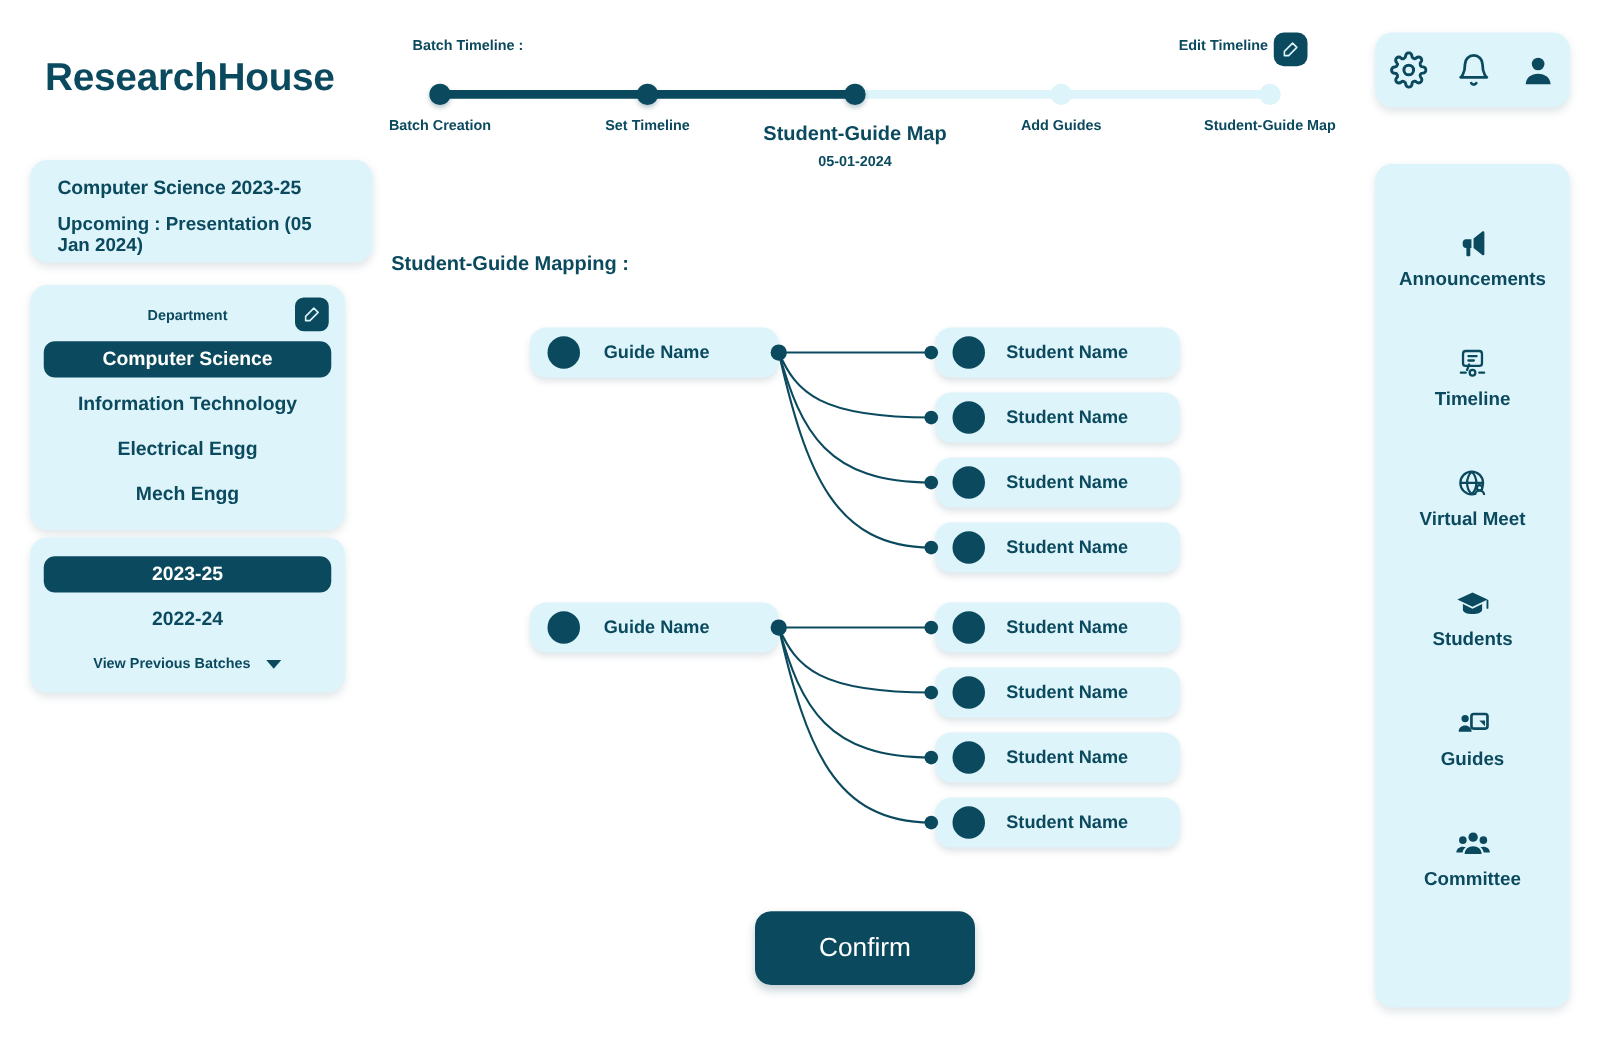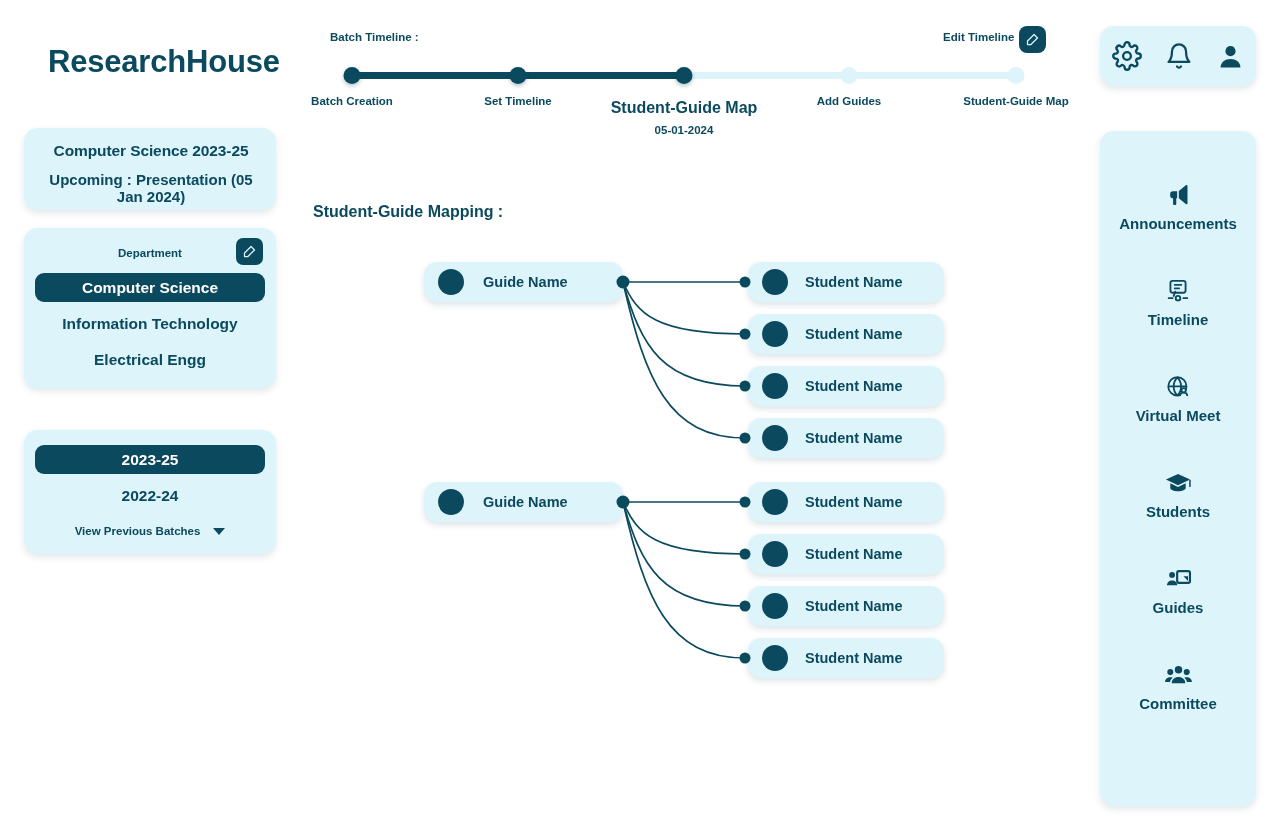--- a/index.html
+++ b/index.html
@@ -7,34 +7,33 @@
     width: 1280px; height: 832px;
     background: #ffffff;
     font-family: "Liberation Sans", sans-serif;
     color: #0B4A5E;
     overflow: hidden;
   }
   .page { position: relative; width: 1280px; height: 832px; }
 
   
   .brand {
-    position: absolute; left: 48px; top: 44px;
+    position: absolute; left: 36px; top: 44px;
     font-size: 31px; font-weight: bold; letter-spacing: -0.2px;
     color: #0B4A5E; white-space: nowrap; text-align: right;
   }
   .card {
     background: #DEF4FB;
     border-radius: 14px;
     box-shadow: 0 3px 7px rgba(20,60,80,0.13);
   }
   .batch-info {
     position: absolute; left: 24px; top: 128px;
-    width: 252px; height: 82px;
+    width: 274px; height: 82px;
     padding: 14px 20px 0 22px;
-    text-align: center;
   }
   .batch-info .bi-title { font-size: 15.5px; font-weight: bold; letter-spacing: -0.1px; }
   .batch-info .bi-sub { margin-top: 11px; font-size: 15px; font-weight: bold; }
 
   .panel { position: absolute; left: 24px; width: 252px; padding: 10px 11px 14px; }
   .panel-head { position: relative; height: 30px; }
   .panel-head .ph-title {
     text-align: center; font-size: 11.5px; font-weight: bold;
     line-height: 30px; color: #0B4A5E;
   }
@@ -184,20 +183,21 @@
       <div class="ph-title">Department</div>
       <div class="edit-btn">
         <svg viewBox="0 0 24 24" fill="none" stroke="#DEF4FB" stroke-width="2" stroke-linecap="round" stroke-linejoin="round">
           <path d="M4 14.5V20h5.5L20 9.5 14.5 4 4 14.5z"></path>
         </svg>
       </div>
     </div>
     <div class="opt selected">Computer Science</div>
     <div class="opt spaced">Information Technology</div>
     <div class="opt spaced">Electrical Engg</div>
+    <div class="opt spaced">Mech Engg</div>
   </div>
 
   <div class="card panel panel-batch">
     <div class="opt selected">2023-25</div>
     <div class="opt spaced">2022-24</div>
     <div class="view-prev">
       <span>View Previous Batches</span>
       <span class="caret"></span>
     </div>
   </div>
@@ -282,20 +282,21 @@
         <div class="nm">Student Name</div>
       </div>
       <div class="pin" style="left: 745px; top: 606px;"></div>
       <div class="node node-student" style="left: 748px; top: 638px;">
         <div class="av"></div>
         <div class="nm">Student Name</div>
       </div>
       <div class="pin" style="left: 745px; top: 658px;"></div>
     </div>
 
+  <button class="confirm">Confirm</button>
 
   <div class="card topbar">
     <span class="ic">
       <svg width="30" height="30" viewBox="0 0 24 24" fill="none" stroke="#0B4A5E" stroke-width="1.9">
         <circle cx="12" cy="12" r="3.1"></circle>
         <path d="M19.4 15a1.65 1.65 0 0 0 .33 1.82l.06.06a2 2 0 1 1-2.83 2.83l-.06-.06a1.65 1.65 0 0 0-1.82-.33 1.65 1.65 0 0 0-1 1.51V21a2 2 0 0 1-4 0v-.09A1.65 1.65 0 0 0 9 19.4a1.65 1.65 0 0 0-1.82.33l-.06.06a2 2 0 1 1-2.83-2.83l.06-.06a1.65 1.65 0 0 0 .33-1.82 1.65 1.65 0 0 0-1.51-1H3a2 2 0 0 1 0-4h.09A1.65 1.65 0 0 0 4.6 9a1.65 1.65 0 0 0-.33-1.82l-.06-.06a2 2 0 1 1 2.83-2.83l.06.06A1.65 1.65 0 0 0 9 4.6a1.65 1.65 0 0 0 1-1.51V3a2 2 0 0 1 4 0v.09a1.65 1.65 0 0 0 1 1.51 1.65 1.65 0 0 0 1.82-.33l.06-.06a2 2 0 1 1 2.83 2.83l-.06.06A1.65 1.65 0 0 0 19.4 9v0a1.65 1.65 0 0 0 1.51 1H21a2 2 0 0 1 0 4h-.09a1.65 1.65 0 0 0-1.51 1z"></path>
       </svg>
     </span>
     <span class="ic">
       <svg width="28" height="28" viewBox="0 0 24 24" fill="none" stroke="#0B4A5E" stroke-width="1.9" stroke-linecap="round" stroke-linejoin="round">

